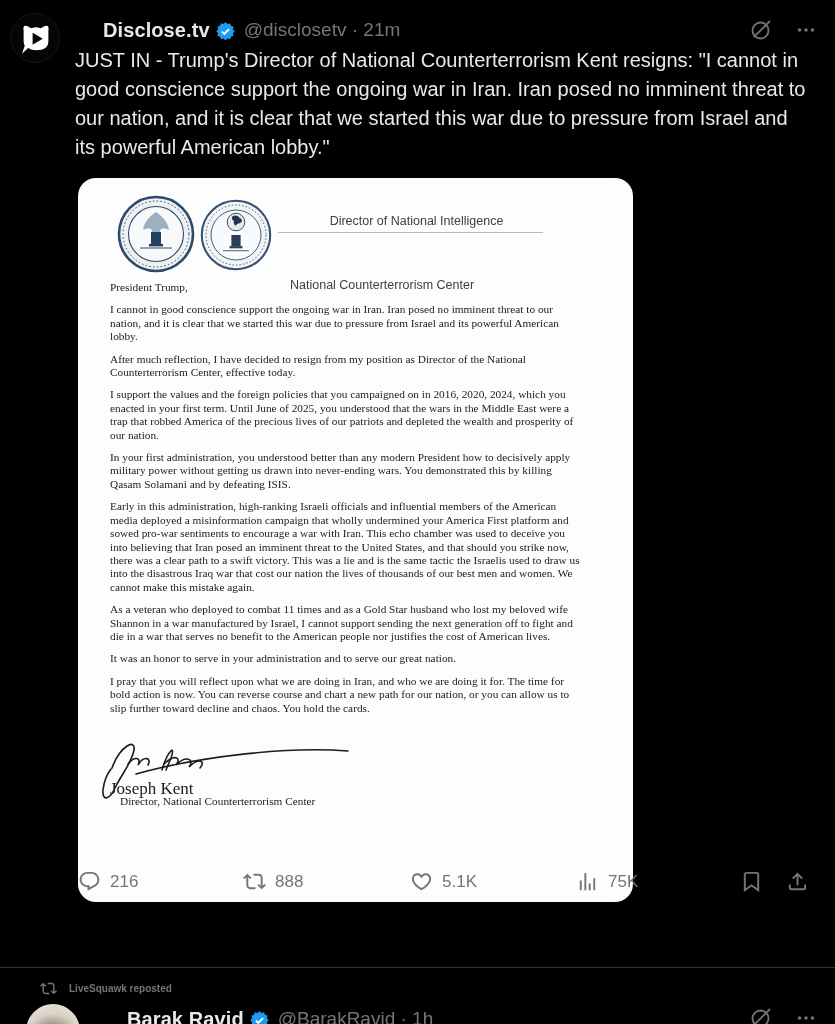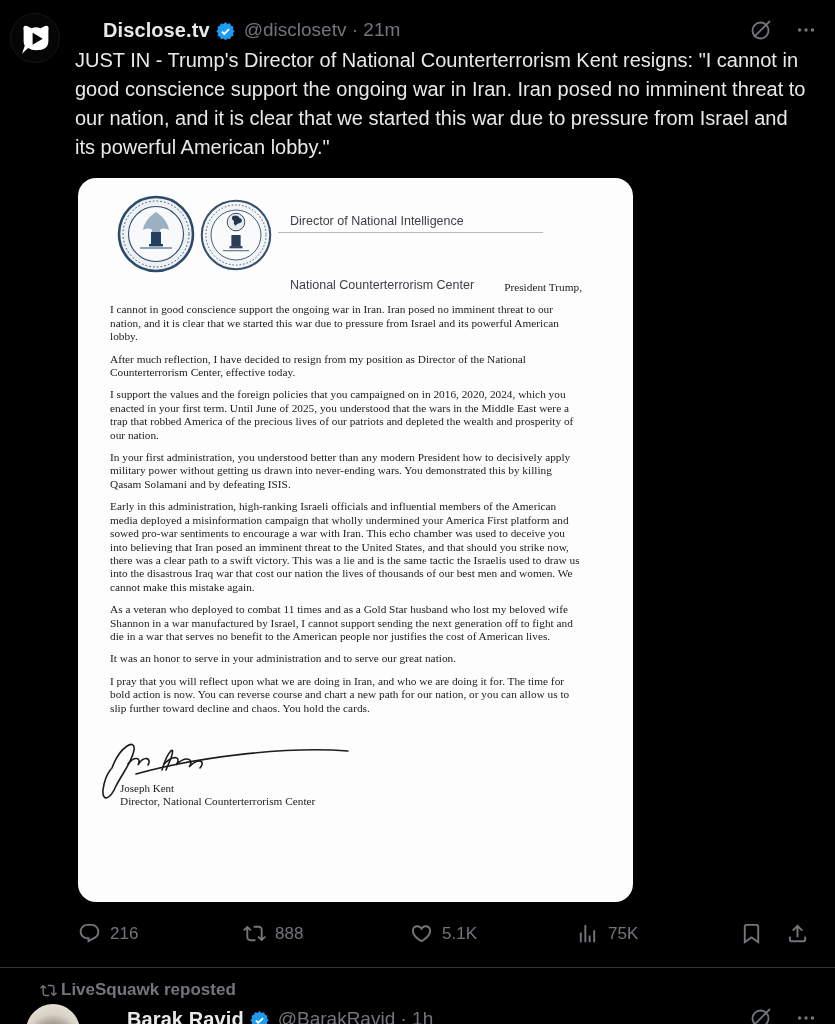--- a/index.html
+++ b/index.html
@@ -25,42 +25,42 @@
 
   
   .letter-card { position:absolute; left:78px; top:178px; width:555px; height:724px;
     background:#fdfdfd; border-radius:18px; overflow:hidden; color:#1f1f1f; }
   .seal { position:absolute; }
   .seal-1 { left:38px; top:16px; }
   .seal-2 { left:121px; top:20px; }
 
   .letterhead { position:absolute; left:200px; top:36px; width:265px;
     font-family:"Liberation Sans", sans-serif; color:#3d4045; }
-  .letterhead .lh1 { font-size:12.5px; padding:0 0 4px 12px; border-bottom:1px solid #b7bbc1; }
+  .letterhead .lh1 { font-size:12.5px; padding:0 0 4px 12px; border-bottom:1px solid #b7bbc1;text-align:center; }
   .letterhead .lh2 { font-size:12.5px; padding:5px 0 0 12px;margin-top:40px; }
 
   .letter-body { position:absolute; left:32px; top:103px; width:472px;
     font-family:"Liberation Serif", serif; font-size:11.3px; line-height:13.4px; color:#212121; }
   .letter-body p { margin:0 0 9px 0; }
-  .salutation { margin-bottom:9px;text-align:right; }
+  .salutation { margin-bottom:9px; }
 
   .sig-svg { display:block; margin:2px 0 -20px -12px; }
-  .sig-name { margin-left:10px; font-size:11px; line-height:13.4px; }
+  .sig-name { font-size:17px; line-height:13.4px; }
   .sig-title { margin-left:10px; font-size:11.3px; line-height:13.4px; }
 
   
-  .eng-row { position:absolute; left:0; top:922px; width:687px; height:32px; }
+  .eng-row { position:absolute; left:0; top:870px; width:687px; height:32px; }
   .eng-group { position:absolute; display:flex; align-items:center; gap:9px; color:#71767b;
     font-size:17px; background:none; border:none; cursor:pointer; }
   .eng-count { color:#71767b; }
 
   
   .divider { position:absolute; left:0; top:967px; width:835px; height:1px; background:#2f3336; }
-  .repost-line { position:absolute; left:40px; top:980px; display:flex; align-items:center; gap:4px;
-    color:#71767b; font-size:17px; font-weight:700; }
+  .repost-line { position:absolute; left:40px; top:980px; display:flex; align-items:center; gap:12px;
+    color:#71767b; font-size:10px; font-weight:700; }
   .avatar-2 { position:absolute; left:26px; top:1004px; width:54px; height:54px; border-radius:50%;
     background:radial-gradient(circle at 50% 70%, #8a7f73 0 28%, #d9d2c6 60%, #efe9df 100%); }
   .head-row-2 { position:absolute; left:99px; top:1006px; height:26px; display:flex; align-items:center; gap:5px; }
   .top-icons-2 { position:absolute; right:18px; top:1006px; display:flex; align-items:center; gap:22px; }
 </style>
 </head>
 <body>
 
 <div class="stage">
 

